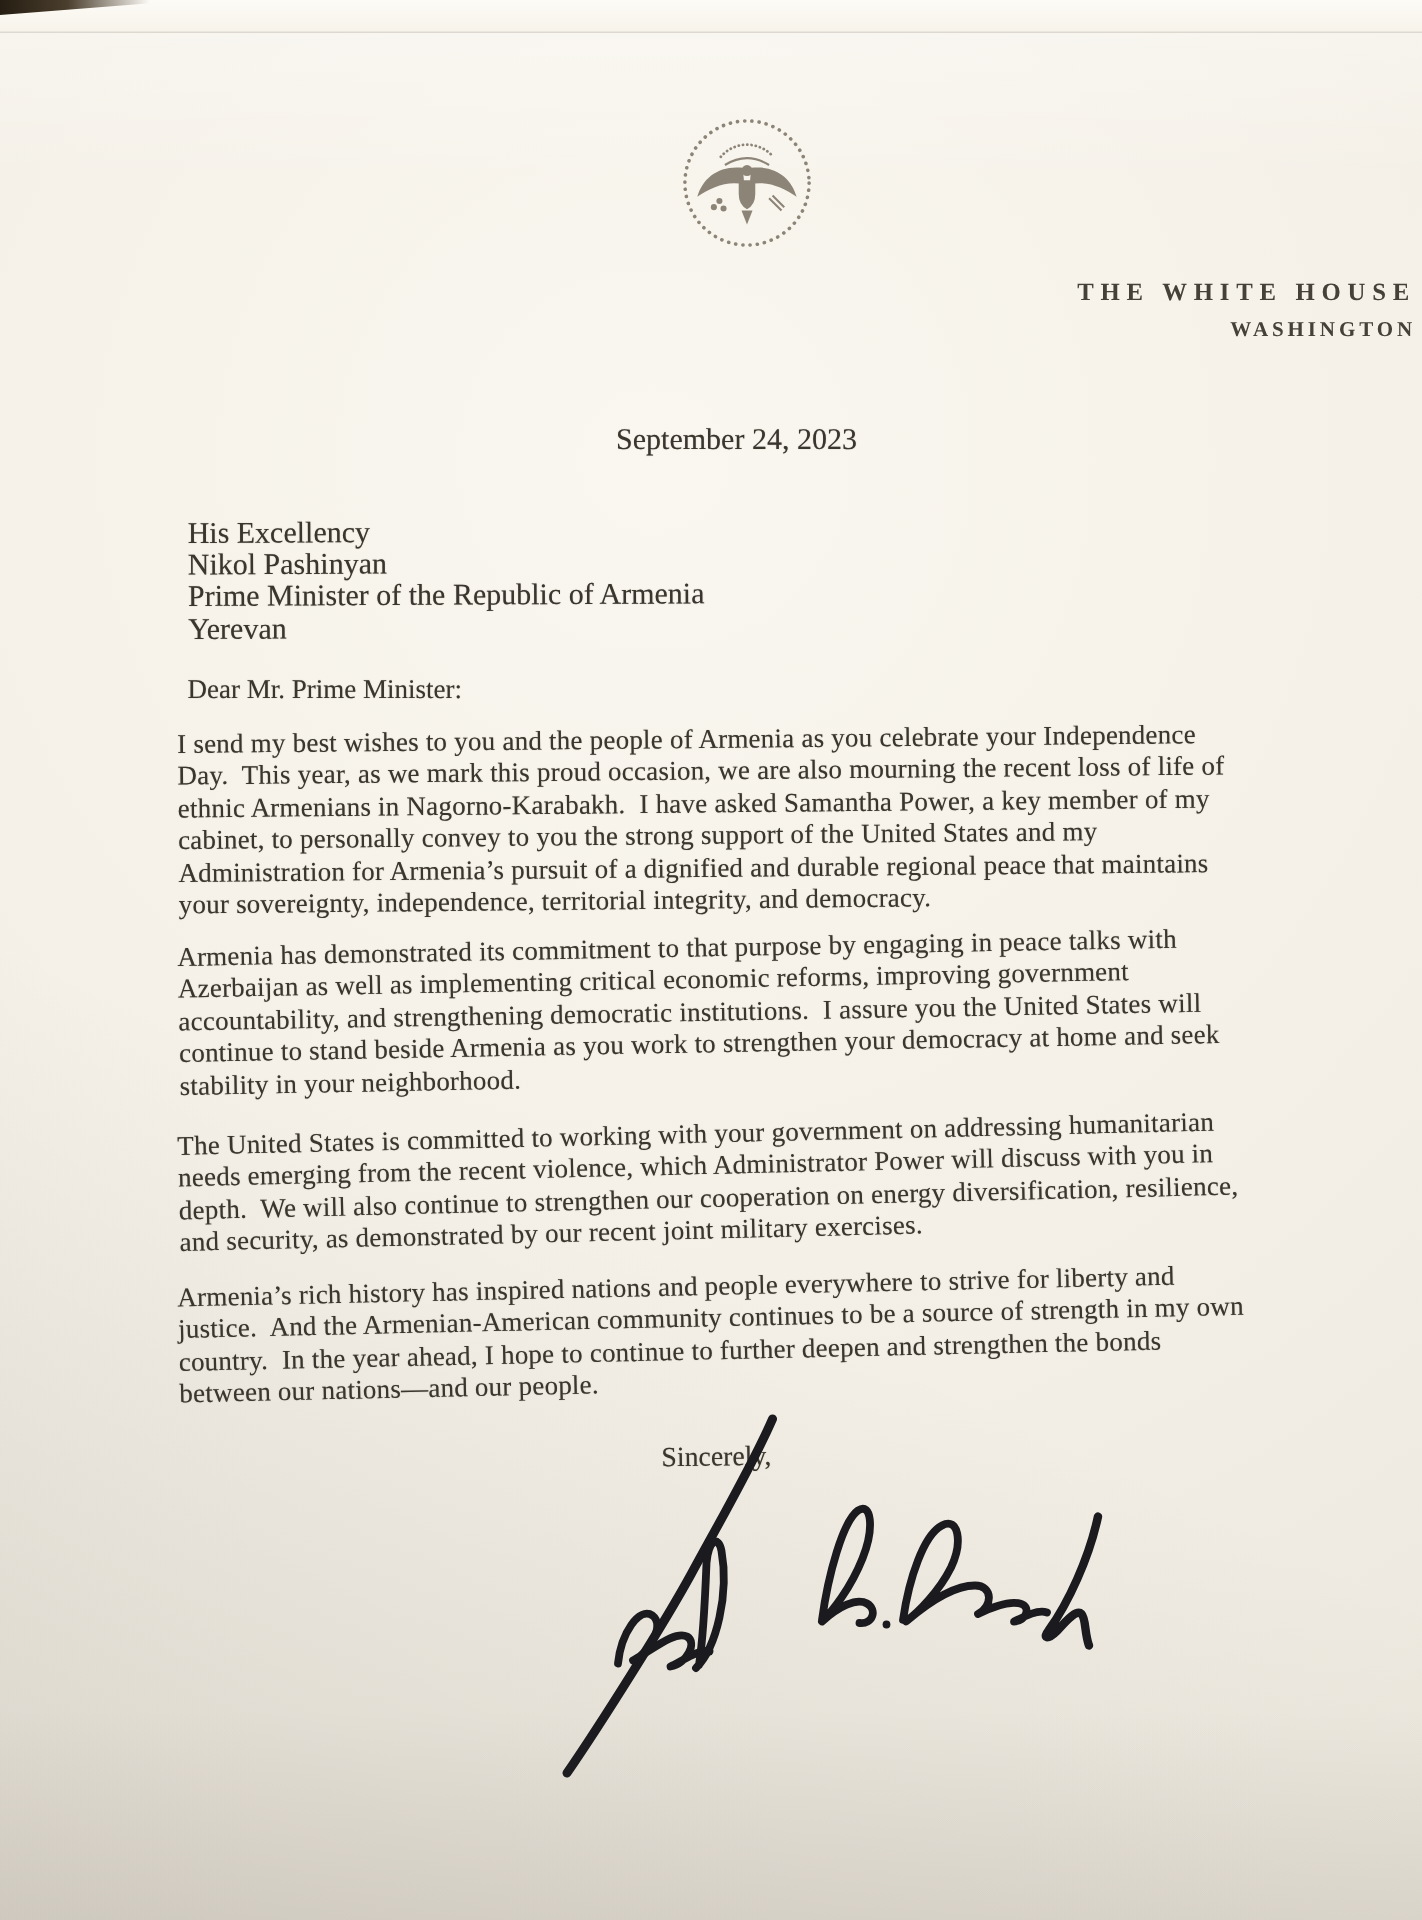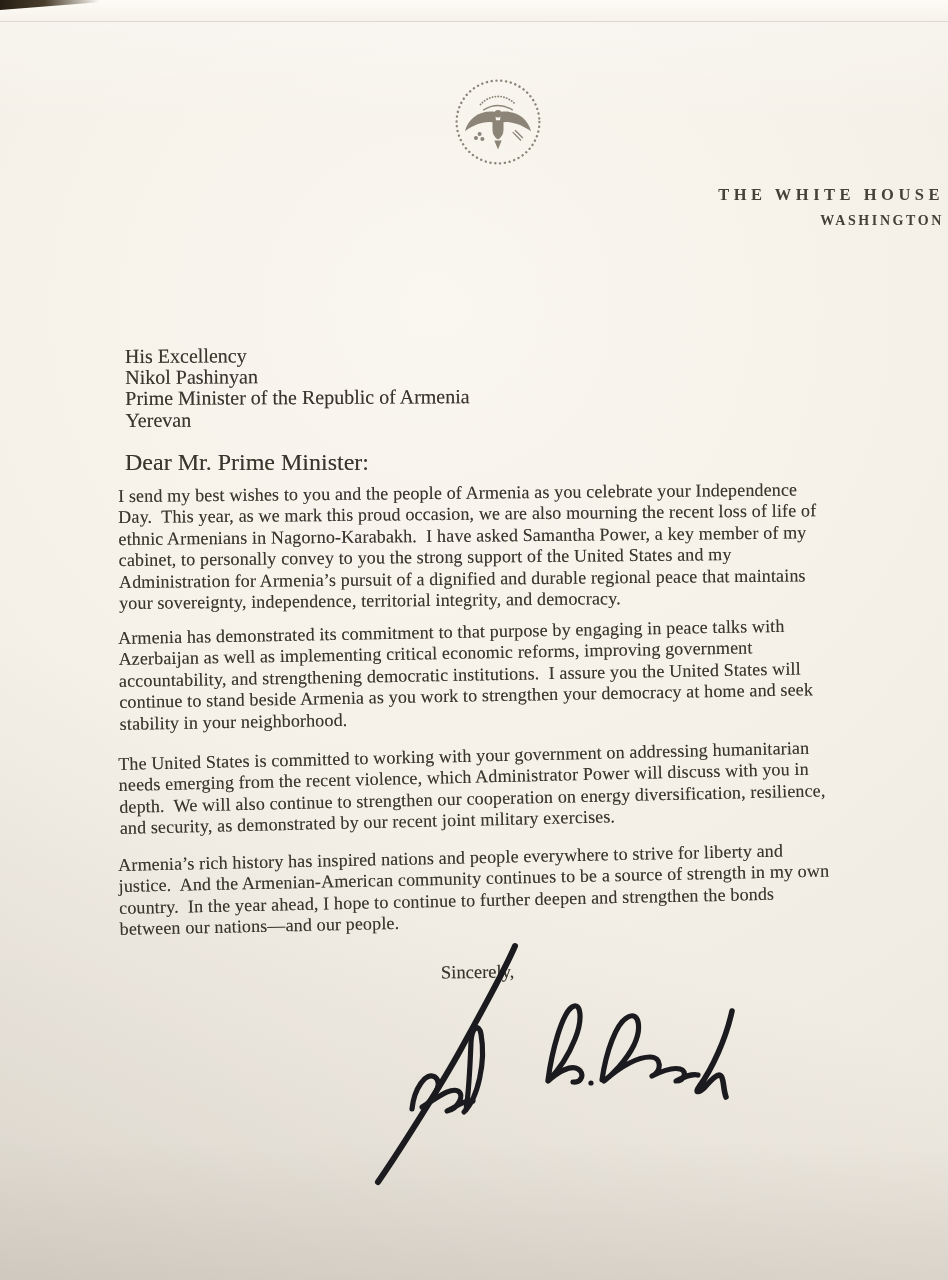--- a/index.html
+++ b/index.html
@@ -24,21 +24,21 @@
   .letterhead-text{position:absolute;left:30px;width:914px;text-align:right;color:#454038;}
   .org-name{top:185px;font-size:16.5px;font-weight:bold;letter-spacing:4.5px;}
   .org-city{top:213px;font-size:14px;font-weight:bold;letter-spacing:2.6px;}
   .seal{position:absolute;left:452px;top:76px;width:92px;height:92px;}
   .date-line{position:absolute;left:34px;width:914px;top:282px;text-align:center;
     font-size:20px;color:#37332c;}
   .txt{color:#3a362e;text-shadow:0 0 0.6px rgba(58,54,46,0.5);}
   .line{white-space:pre;}
   .recipient{position:absolute;left:125px;top:346px;font-size:20px;line-height:21.2px;
     transform:rotate(-0.3deg);transform-origin:0 0;}
-  .salutation{position:absolute;left:125px;top:449px;font-size:24px;}
+  .salutation{position:absolute;left:125px;top:449px;font-size:18px;}
   .para{position:absolute;left:118px;font-size:18px;line-height:21.4px;transform-origin:0 0;letter-spacing:0.15px;}
   .p1{top:486px;transform:rotate(-0.55deg);}
   .p2{top:628px;transform:rotate(-1.05deg);}
   .p3{top:754px;transform:rotate(-1.35deg);}
   .p4{top:855px;transform:rotate(-1.25deg);}
   .closing{position:absolute;left:441px;top:962px;font-size:18.5px;transform:rotate(-0.8deg);}
   .signature{position:absolute;left:340px;top:928px;width:430px;height:272px;pointer-events:none;}
   .shadow-bottom{position:absolute;left:0;right:0;bottom:0;height:140px;
     background:linear-gradient(to bottom,rgba(110,102,90,0) 0%,rgba(110,102,90,0.10) 100%);}
 </style>
@@ -65,20 +65,21 @@
       <path d="M46 70 L50 80 L54 70 Z"></path>
       <circle cx="30" cy="63" r="2.2"></circle>
         <circle cx="26" cy="67.5" r="2.2"></circle>
         <circle cx="33" cy="68.5" r="2.2"></circle>
     </g>
   </svg>
 
   <div class="letterhead-text org-name">THE WHITE HOUSE</div>
   <div class="letterhead-text org-city">WASHINGTON</div>
 
+  <div class="date-line txt">September 24, 2023</div>
 
   <div class="recipient txt">
     <div class="line">His Excellency</div>
     <div class="line">Nikol Pashinyan</div>
     <div class="line">Prime Minister of the Republic of Armenia</div>
     <div class="line">Yerevan</div>
   </div>
 
   <div class="salutation txt">Dear Mr. Prime Minister:</div>
 

